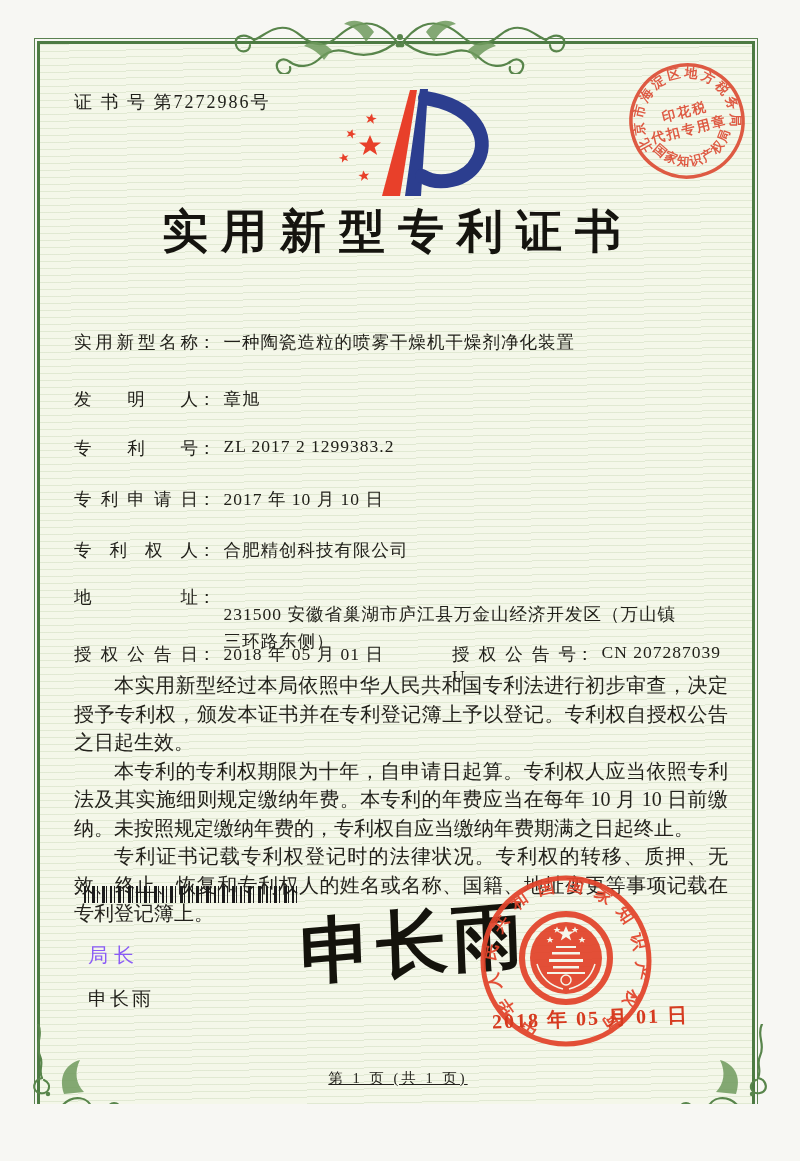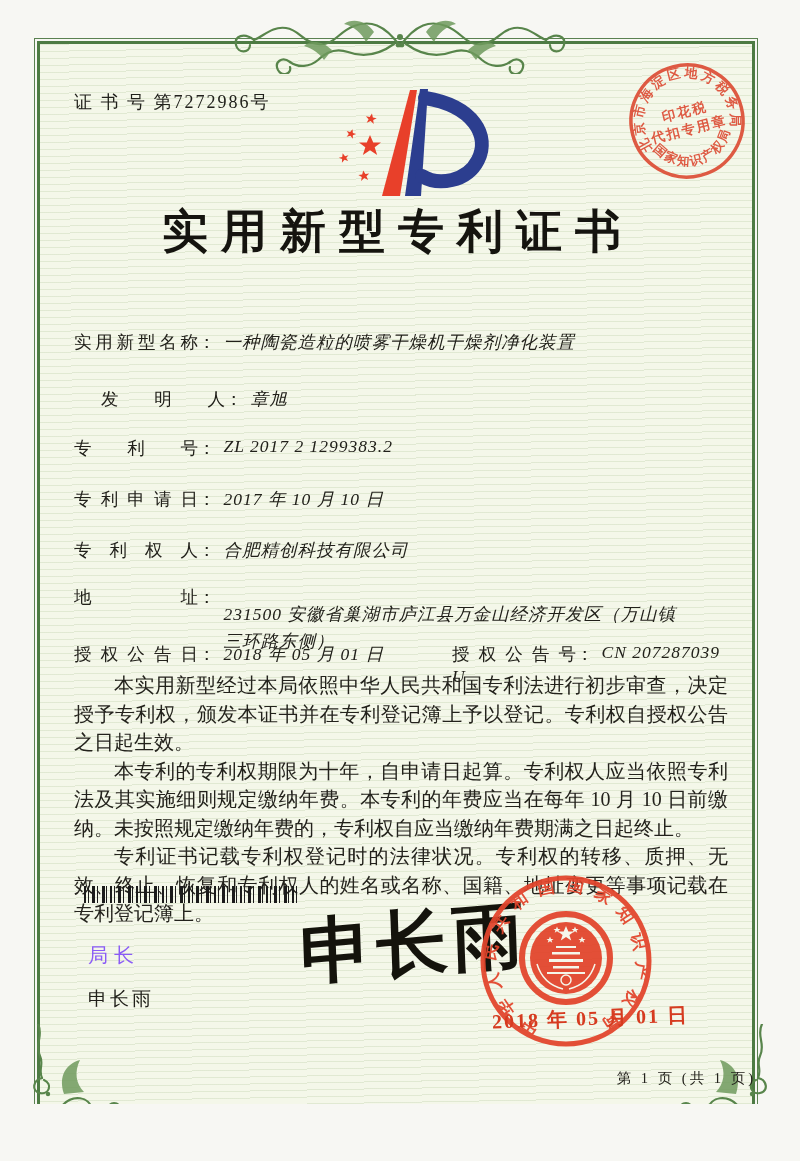--- a/index.html
+++ b/index.html
@@ -30,23 +30,23 @@
   
   .cert-no{position:absolute;left:74px;top:90px;font-size:18px;letter-spacing:2px;color:#21211c;}
   .logo{position:absolute;left:318px;top:84px;width:190px;height:118px;}
   .title{position:absolute;left:40px;width:716px;top:201px;text-align:center;
          font-size:46px;font-weight:700;letter-spacing:13px;color:#15140f;}
 
   
   .frow{position:absolute;left:74px;width:660px;font-size:17.5px;color:#21201a;}
   .flabel{display:inline-block;width:124px;text-align:justify;text-align-last:justify;vertical-align:top;}
   .fcolon{vertical-align:top;}
-  .fvalue{margin-left:8px;letter-spacing:1px;vertical-align:top;font-style:italic;}
+  .fvalue{margin-left:8px;letter-spacing:1px;vertical-align:top;}
   .fvalue-block{display:inline-block;width:480px;line-height:27px;margin-top:16px;}
-  .row-name{top:330px;} .row-inventor{top:387px;margin-left:27px;} .row-patno{top:436px;}
+  .row-name{top:330px;} .row-inventor{top:387px;} .row-patno{top:436px;}
   .row-filing{top:487px;} .row-patentee{top:538px;} .row-address{top:585px;}
   .row-grant{top:642px;}
   .grant-no-group{position:absolute;left:378px;top:0;}
 
   
   .paras{position:absolute;left:74px;width:654px;top:671px;font-size:20px;
          line-height:28.5px;text-align:justify;color:#23221c;}
   .paras p{margin:0;text-indent:2em;}
 
   
@@ -63,22 +63,22 @@
   .autograph{position:absolute;left:300px;top:896px;font-size:72px;font-weight:700;
     letter-spacing:4px;color:#14130c;transform:rotate(-5deg) skewX(-3deg);
     font-family:"DejaVu Serif","Liberation Serif",serif;}
 
   .seal{position:absolute;left:477px;top:872px;width:178px;height:178px;opacity:.94;}
   .seal-ring-text{font-size:17px;letter-spacing:10.5px;fill:#e2452c;font-weight:700;
     font-family:"Liberation Serif",serif;}
   .seal-date{position:absolute;left:492px;top:1005px;font-size:20px;letter-spacing:2px;
     color:#d63b20;font-weight:700;transform:rotate(-2deg);}
 
-  .footer{position:absolute;left:40px;width:716px;top:1069px;text-align:right;
-    font-size:14.5px;letter-spacing:3px;color:#23221c;}
+  .footer{position:absolute;left:40px;width:716px;top:1069px;text-align:center;
+    font-size:14.5px;letter-spacing:3px;color:#23221c;text-decoration:underline;}
 
   
   .tax-stamp{position:absolute;left:612px;top:46px;width:150px;height:150px;
     transform:rotate(-14deg);opacity:.9;}
   .tax-arc-top{font-size:13px;letter-spacing:3px;fill:#dc4a32;font-weight:700;}
   .tax-arc-bottom{font-size:12.5px;letter-spacing:1.5px;fill:#dc4a32;font-weight:700;}
   .tax-center{font-size:13.5px;letter-spacing:2px;fill:#dc4a32;font-weight:700;}
   svg text{font-family:"Liberation Serif","DejaVu Serif",serif;}
 </style>
 </head>

